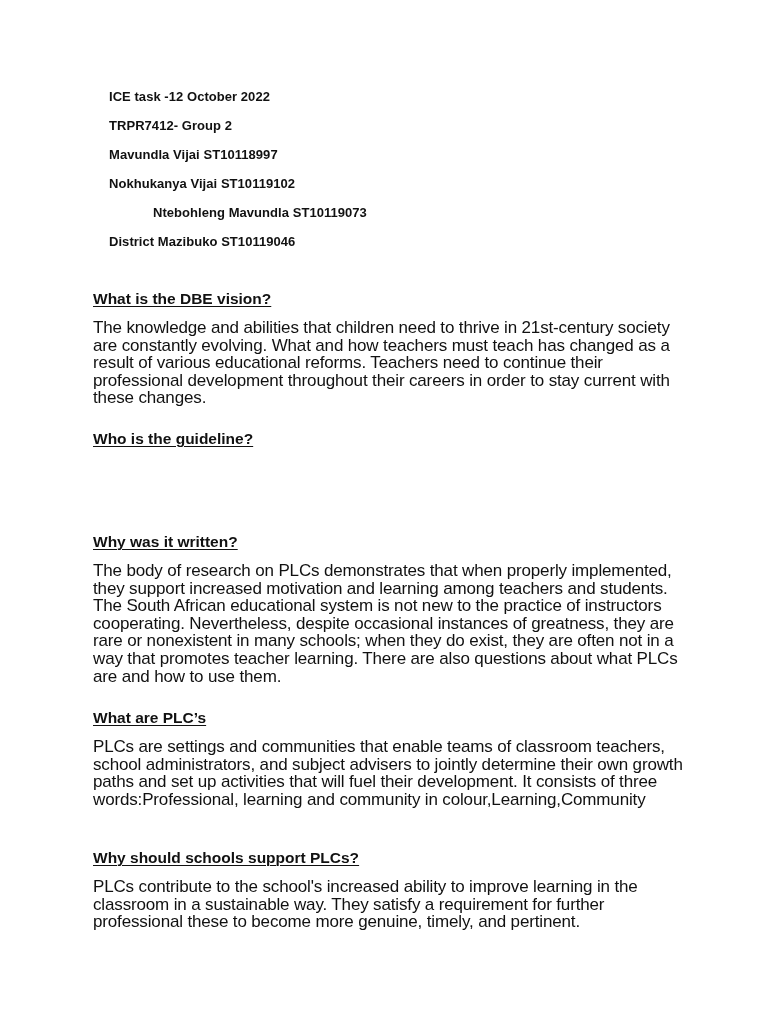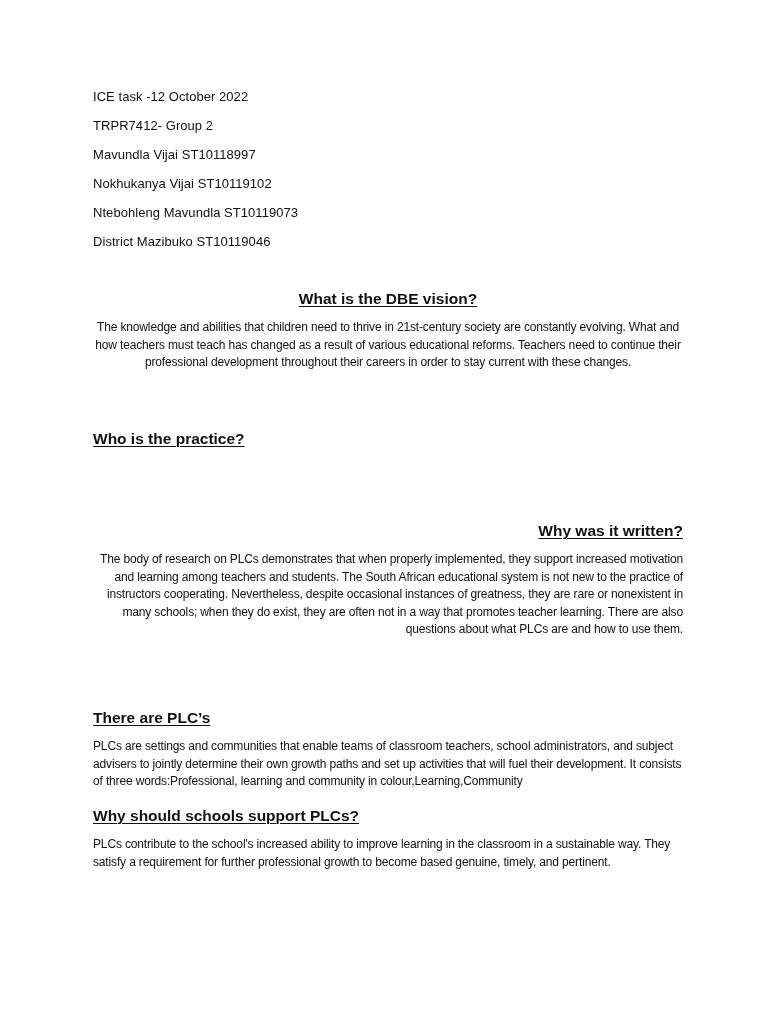--- a/index.html
+++ b/index.html
@@ -16,22 +16,22 @@
       color: #111111;
     }
     .page {
       position: absolute;
       left: 93px;
       top: 0;
       width: 590px;
     }
     .meta-line {
       position: absolute;
-      left: 0;
-      font-weight: normal;
+      left: 16px;
+      font-weight: bold;
       font-size: 13px;
       line-height: 16px;
       white-space: nowrap;
       letter-spacing: 0.05px;
     }
     .section {
       position: absolute;
       left: 0;
       width: 590px;
     }
@@ -39,56 +39,56 @@
       font-weight: bold;
       font-size: 15.5px;
       line-height: 18px;
       text-decoration: underline;
       text-underline-offset: 2px;
       text-decoration-thickness: 1px;
       margin: 0;
       white-space: nowrap;
     }
     .body-text {
-      font-size: 12px;
+      font-size: 17px;
       line-height: 17.6px;
       margin: 11px 0 0 0;
       letter-spacing: -0.15px;
       word-spacing: 0px;
     }
   </style>
 </head>
 <body>
 
 <div class="page">
 
   <div class="meta-line" style="top:89px;">ICE task -12 October 2022</div>
   <div class="meta-line" style="top:118px;">TRPR7412- Group 2</div>
   <div class="meta-line" style="top:147px;">Mavundla Vijai ST10118997</div>
   <div class="meta-line" style="top:176px;">Nokhukanya Vijai ST10119102</div>
-  <div class="meta-line" style="top:205px;">Ntebohleng Mavundla ST10119073</div>
+  <div class="meta-line" style="top:205px;margin-left:44px;">Ntebohleng Mavundla ST10119073</div>
   <div class="meta-line" style="top:234px;">District Mazibuko ST10119046</div>
 
-  <div class="section" style="top:290px;text-align:center;">
+  <div class="section" style="top:290px;">
     <h2 class="heading">What is the DBE vision?</h2>
     <p class="body-text">The knowledge and abilities that children need to thrive in 21st-century society are constantly evolving. What and how teachers must teach has changed as a result of various educational reforms. Teachers need to continue their professional development throughout their careers in order to stay current with these changes.</p>
   </div>
 
   <div class="section" style="top:430px;">
-    <h2 class="heading">Who is the practice?</h2>
+    <h2 class="heading">Who is the guideline?</h2>
   </div>
 
-  <div class="section" style="top:522px;text-align:right;">
+  <div class="section" style="top:533px;">
     <h2 class="heading">Why was it written?</h2>
     <p class="body-text">The body of research on PLCs demonstrates that when properly implemented, they support increased motivation and learning among teachers and students. The South African educational system is not new to the practice of instructors cooperating. Nevertheless, despite occasional instances of greatness, they are rare or nonexistent in many schools; when they do exist, they are often not in a way that promotes teacher learning. There are also questions about what PLCs are and how to use them.</p>
   </div>
 
   <div class="section" style="top:709px;">
-    <h2 class="heading">There are PLC’s</h2>
+    <h2 class="heading">What are PLC’s</h2>
     <p class="body-text">PLCs are settings and communities that enable teams of classroom teachers, school administrators, and subject advisers to jointly determine their own growth paths and set up activities that will fuel their development. It consists of three words:Professional, learning and community in colour,Learning,Community</p>
   </div>
 
-  <div class="section" style="top:807px;">
+  <div class="section" style="top:849px;">
     <h2 class="heading">Why should schools support PLCs?</h2>
-    <p class="body-text">PLCs contribute to the school's increased ability to improve learning in the classroom in a sustainable way. They satisfy a requirement for further professional growth to become based genuine, timely, and pertinent.</p>
+    <p class="body-text">PLCs contribute to the school's increased ability to improve learning in the classroom in a sustainable way. They satisfy a requirement for further professional these to become more genuine, timely, and pertinent.</p>
   </div>
 
 </div>
 
 </body></html>

